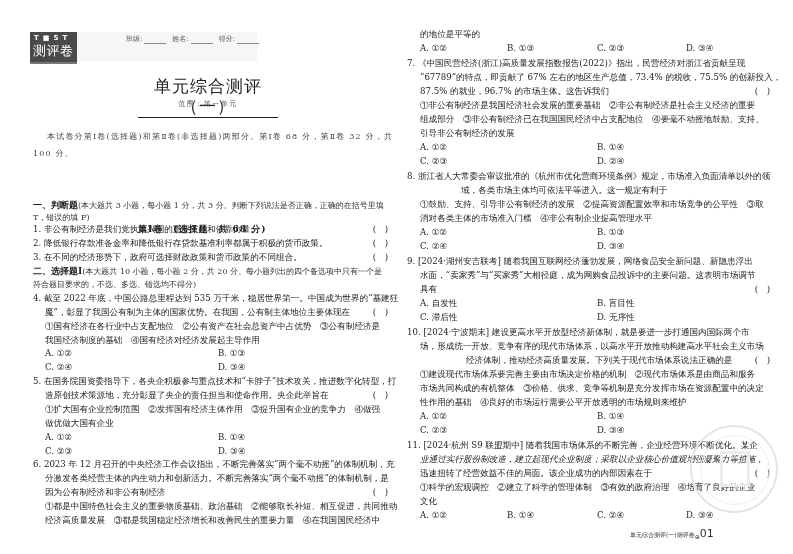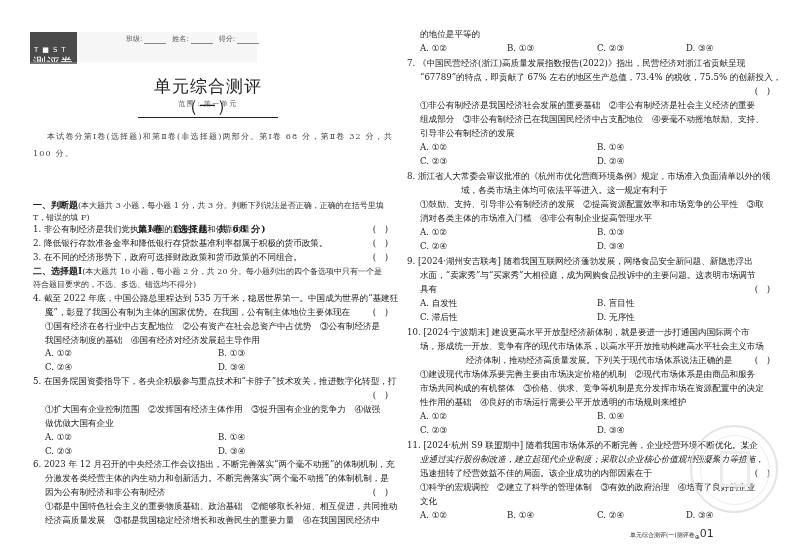--- a/index.html
+++ b/index.html
@@ -2,21 +2,21 @@
 <html><head>
 <meta charset="utf-8">
 <style>
   * { margin:0; padding:0; box-sizing:border-box; }
   html, body { width:793px; height:554px; background:#ffffff; overflow:hidden; }
   body { position:relative; font-family:"DejaVu Serif","Liberation Serif",serif; color:#222; font-size:8.6px; }
   .page { position:absolute; left:0; top:0; width:793px; height:554px; }
 
   
   .logo { position:absolute; left:30px; top:32px; width:47px; height:30px; background:#4a4a4a; color:#fff; }
-  .logo-top { font-family:"DejaVu Sans","Liberation Sans",sans-serif; font-size:7px; font-weight:normal; letter-spacing:4px; padding-left:4px; line-height:9px; padding-top:14px; }
+  .logo-top { font-family:"DejaVu Sans","Liberation Sans",sans-serif; font-size:7px; font-weight:bold; letter-spacing:4px; padding-left:4px; line-height:9px; padding-top:2px; }
   .logo-main { font-family:"DejaVu Sans","Liberation Sans",sans-serif; font-size:13px; line-height:16px; padding-left:3px; letter-spacing:0.5px; }
   .logo-under { position:absolute; left:30px; top:62px; width:47px; height:2px; background:#777; }
   .header-band { position:absolute; left:77px; top:32px; width:180px; height:30px; background:#f6f6f6; }
   .info-fields { position:absolute; left:126px; top:34px; display:flex; gap:6px; font-family:"DejaVu Sans","Liberation Sans",sans-serif; font-size:7px; color:#555; }
   .info-field { display:flex; align-items:flex-end; }
   .info-field .blank { display:inline-block; width:22px; border-bottom:1px solid #888; margin-left:2px; height:8px; }
 
   
   .title { position:absolute; left:138px; top:76px; width:140px; text-align:center; font-family:"DejaVu Sans","Liberation Sans",sans-serif; font-size:17px; letter-spacing:1px; color:#222; border-bottom:1.5px solid #222; line-height:20px; padding-bottom:1px; }
   .subtitle { position:absolute; left:138px; top:99px; width:140px; text-align:center; font-size:7px; color:#555; letter-spacing:1.5px; }
@@ -91,21 +91,21 @@
       <div class="line" style="top:321px;left:12px;">①国有经济在各行业中占支配地位　②公有资产在社会总资产中占优势　③公有制经济是</div>
       <div class="line" style="top:335px;left:12px;">我国经济制度的基础　④国有经济对经济发展起主导作用</div>
       <div class="opt" style="top:348px;left:12px;">A. ①②</div>
       <div class="opt" style="top:348px;left:185px;">B. ①③</div>
       <div class="opt" style="top:362px;left:12px;">C. ②④</div>
       <div class="opt" style="top:362px;left:185px;">D. ③④</div>
     </div>
 
     <div>
       <div class="line" style="top:376px;left:0;">5. 在国务院国资委指导下，各央企积极参与重点技术和“卡脖子”技术攻关，推进数字化转型，打</div>
-      <div class="line" style="top:390px;left:12px;width:343px;"><span class="paren">(　)</span></div>
+      <div class="line" style="top:390px;left:12px;width:343px;"><span>造原创技术策源地，充分彰显了央企的责任担当和使命作用。央企此举旨在</span><span class="paren">(　)</span></div>
       <div class="line" style="top:404px;left:12px;">①扩大国有企业控制范围　②发挥国有经济主体作用　③提升国有企业的竞争力　④做强</div>
       <div class="line" style="top:418px;left:12px;">做优做大国有企业</div>
       <div class="opt" style="top:432px;left:12px;">A. ①②</div>
       <div class="opt" style="top:432px;left:185px;">B. ①④</div>
       <div class="opt" style="top:446px;left:12px;">C. ②③</div>
       <div class="opt" style="top:446px;left:185px;">D. ③④</div>
     </div>
 
     <div>
       <div class="line" style="top:459px;left:0;">6. 2023 年 12 月召开的中央经济工作会议指出，不断完善落实“两个毫不动摇”的体制机制，充</div>
@@ -119,21 +119,21 @@
   <div class="col right">
     <div class="line" style="top:29px;left:0;">的地位是平等的</div>
     <div class="opt" style="top:43px;left:0;">A. ①②</div>
     <div class="opt" style="top:43px;left:87px;">B. ①③</div>
     <div class="opt" style="top:43px;left:177px;">C. ②③</div>
     <div class="opt" style="top:43px;left:266px;">D. ③④</div>
 
     <div>
       <div class="line" style="top:58px;left:-13px;">7. 《中国民营经济(浙江)高质量发展指数报告(2022)》指出，民营经济对浙江省贡献呈现</div>
       <div class="line" style="top:72px;left:0;">“67789”的特点，即贡献了 67% 左右的地区生产总值，73.4% 的税收，75.5% 的创新投入，</div>
-      <div class="line" style="top:86px;left:0;width:350px;"><span class="paren">(　)</span></div>
+      <div class="line" style="top:86px;left:0;width:350px;"><span>87.5% 的就业，96.7% 的市场主体。这告诉我们</span><span class="paren">(　)</span></div>
       <div class="line" style="top:100px;left:0;">①非公有制经济是我国经济社会发展的重要基础　②非公有制经济是社会主义经济的重要</div>
       <div class="line" style="top:114px;left:0;">组成部分　③非公有制经济已在我国国民经济中占支配地位　④要毫不动摇地鼓励、支持、</div>
       <div class="line" style="top:128px;left:0;">引导非公有制经济的发展</div>
       <div class="opt" style="top:142px;left:0;">A. ①②</div>
       <div class="opt" style="top:142px;left:177px;">B. ①④</div>
       <div class="opt" style="top:156px;left:0;">C. ②③</div>
       <div class="opt" style="top:156px;left:177px;">D. ②④</div>
     </div>
 
     <div>

